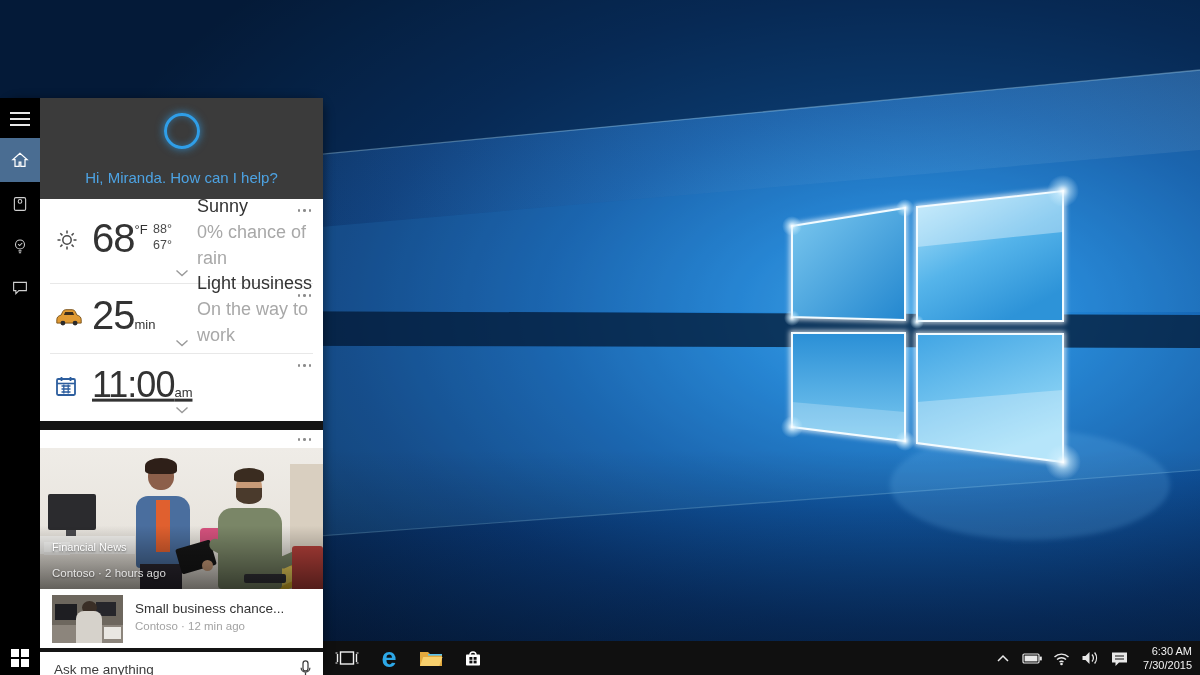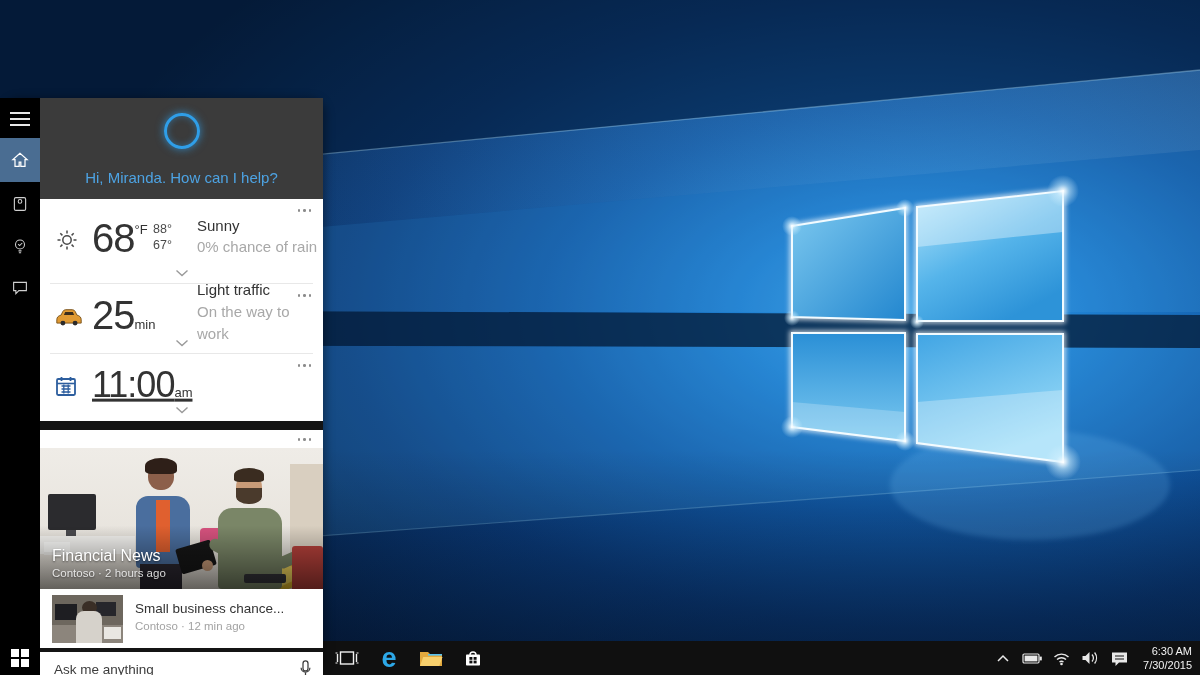--- a/index.html
+++ b/index.html
@@ -47,33 +47,33 @@
   .card-calendar { height:67px; }
   .hairline { position:absolute; bottom:0; left:10px; right:10px; border-bottom:1px solid #e8e8e8; }
   .more { position:absolute; top:8px; right:10px; display:flex; gap:3px; cursor:pointer; padding:2px; }
   .more i { width:2.5px; height:2.5px; background:#8c8c8c; border-radius:50%; }
   .expander { position:absolute; bottom:3px; left:50%; transform:translateX(-50%); cursor:pointer; }
   .c-icon { position:absolute; left:14px; top:50%; transform:translateY(-50%); }
   .c-value { position:absolute; left:52px; top:50%; transform:translateY(-58%); font-size:40px; color:#333; letter-spacing:-1px; font-weight:300; white-space:nowrap; }
   .c-unit-top { font-size:13px; color:#333; vertical-align:18px; letter-spacing:0; }
   .c-unit-bottom { font-size:13px; color:#333; letter-spacing:0; }
   .c-hilo { position:absolute; left:113px; top:50%; transform:translateY(-62%); font-size:12.5px; color:#4a4a4a; line-height:1.35; }
-  .c-text { position:absolute; left:157px; top:50%; transform:translateY(-62%); font-size:15px; line-height:1.45; }
+  .c-text { position:absolute; left:157px; top:50%; transform:translateY(-62%); font-size:18px; line-height:1.45; }
   .c-title { color:#333; }
   .c-sub { color:#a8a8a8; }
   .cal-value { font-size:36px;text-decoration:underline; }
 
   .gap9 { height:9px; background:#141414; }
   .gap4 { height:4px; background:#141414; }
 
   .news-card { position:relative; width:283px; height:218px; background:#fff; }
   .news-strip { position:relative; height:18px; }
   .photo { position:relative; width:283px; height:141px; background:#ecebe7; overflow:hidden; }
   .photo .shade { position:absolute; inset:0; background:linear-gradient(180deg, rgba(0,0,0,0) 55%, rgba(0,0,0,.55) 100%); }
-  .news-headline { position:absolute; left:12px; bottom:24px; color:#fff; font-size:16px; text-shadow:0 1px 2px rgba(0,0,0,.5); }
+  .news-headline { position:absolute; left:12px; bottom:36px; color:#fff; font-size:11px; text-shadow:0 1px 2px rgba(0,0,0,.5); }
   .news-meta { position:absolute; left:12px; bottom:10px; color:rgba(255,255,255,.82); font-size:11.5px; text-shadow:0 1px 2px rgba(0,0,0,.5); }
   .news-row { position:relative; height:59px; cursor:pointer; }
   .thumb { position:absolute; left:12px; top:6px; width:71px; height:48px; background:#6a655e; overflow:hidden; }
   .row-title { position:absolute; left:95px; top:12px; font-size:13.5px; color:#333; }
   .row-meta { position:absolute; left:95px; top:31px; font-size:11.5px; color:#a3a3a3; }
 
   .searchbox { position:relative; width:283px; height:34px; background:#fff; }
   .searchbox input { position:absolute; left:14px; top:0; width:230px; height:34px; border:0; outline:0; font-size:13.5px; color:#333; font-family:"Liberation Sans", sans-serif; background:transparent; }
   .searchbox input::placeholder { color:#3c3c3c; opacity:1; }
   .mic { position:absolute; right:10px; top:7px; cursor:pointer; }
@@ -333,21 +333,21 @@
         <div class="c-icon">
           <svg width="30" height="20" viewBox="0 0 32 20">
             <path d="M3,13 q0,-4 4.5,-5 l2,-4 q1,-1.8 3,-1.8 h7 q2,0 3,1.8 l2,4 q4.5,1 4.5,5 v3.5 h-26 z" fill="#e09a33" stroke="#7a5117" stroke-width="1"></path>
             <path d="M10.5,7.8 l1.4,-3.2 h8.2 l1.4,3.2 z" fill="#3a2d1e"></path>
             <circle cx="9.5" cy="16.5" r="2.6" fill="#2b2b2b"></circle>
             <circle cx="22.5" cy="16.5" r="2.6" fill="#2b2b2b"></circle>
           </svg>
         </div>
         <div class="c-value"><span>25</span><span class="c-unit-bottom">min</span></div>
         <div class="c-text">
-          <div class="c-title">Light traffic</div>
+          <div class="c-title">Light business</div>
           <div class="c-sub">On the way to work</div>
         </div>
         <div class="expander">
           <svg width="13" height="8" viewBox="0 0 13 8">
               <path d="M1,1.5 L6.5,6.5 L12,1.5" fill="none" stroke="#9a9a9a" stroke-width="1.4"></path>
             </svg>
         </div>
         <div class="hairline"></div>
       </div>
 

